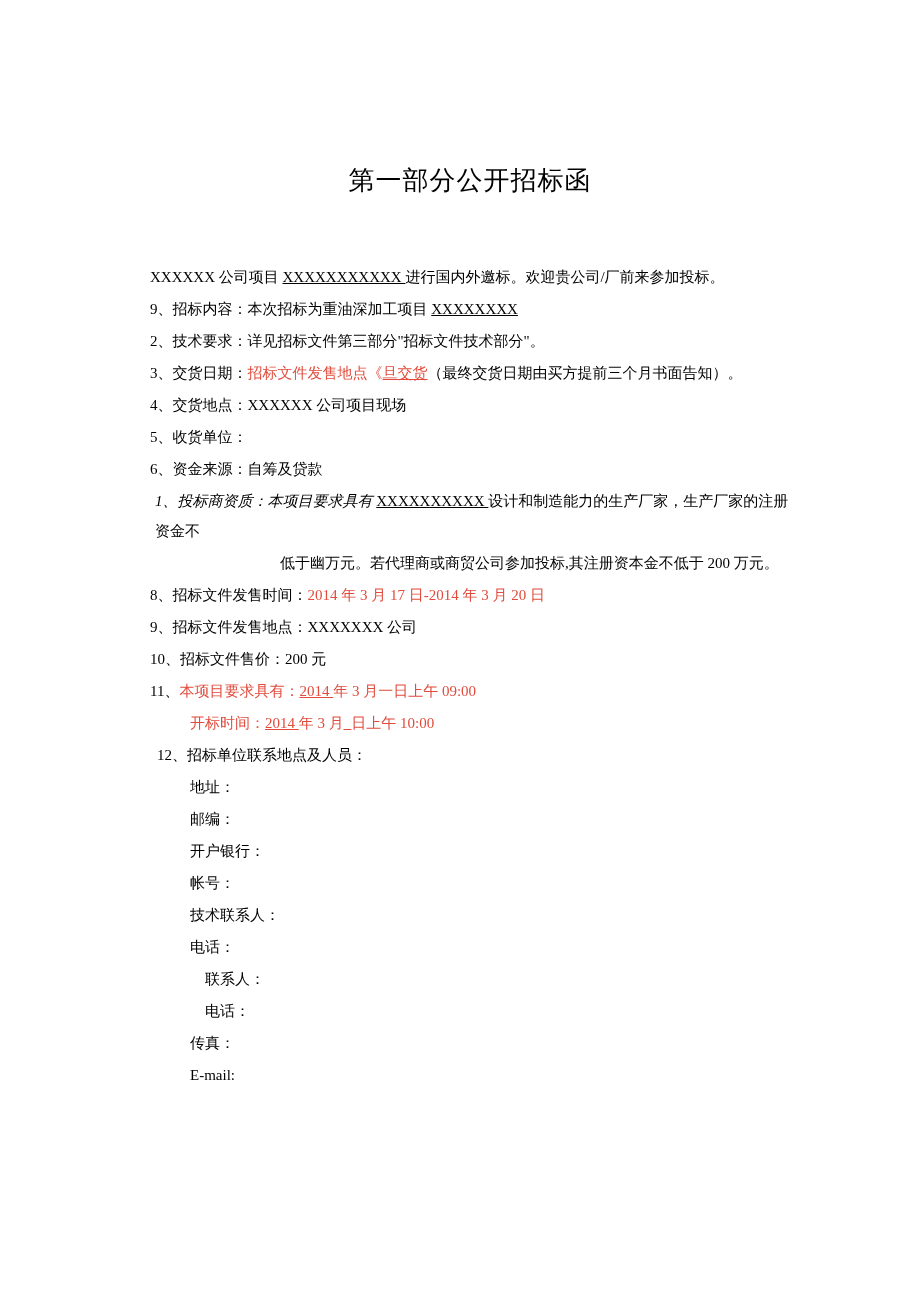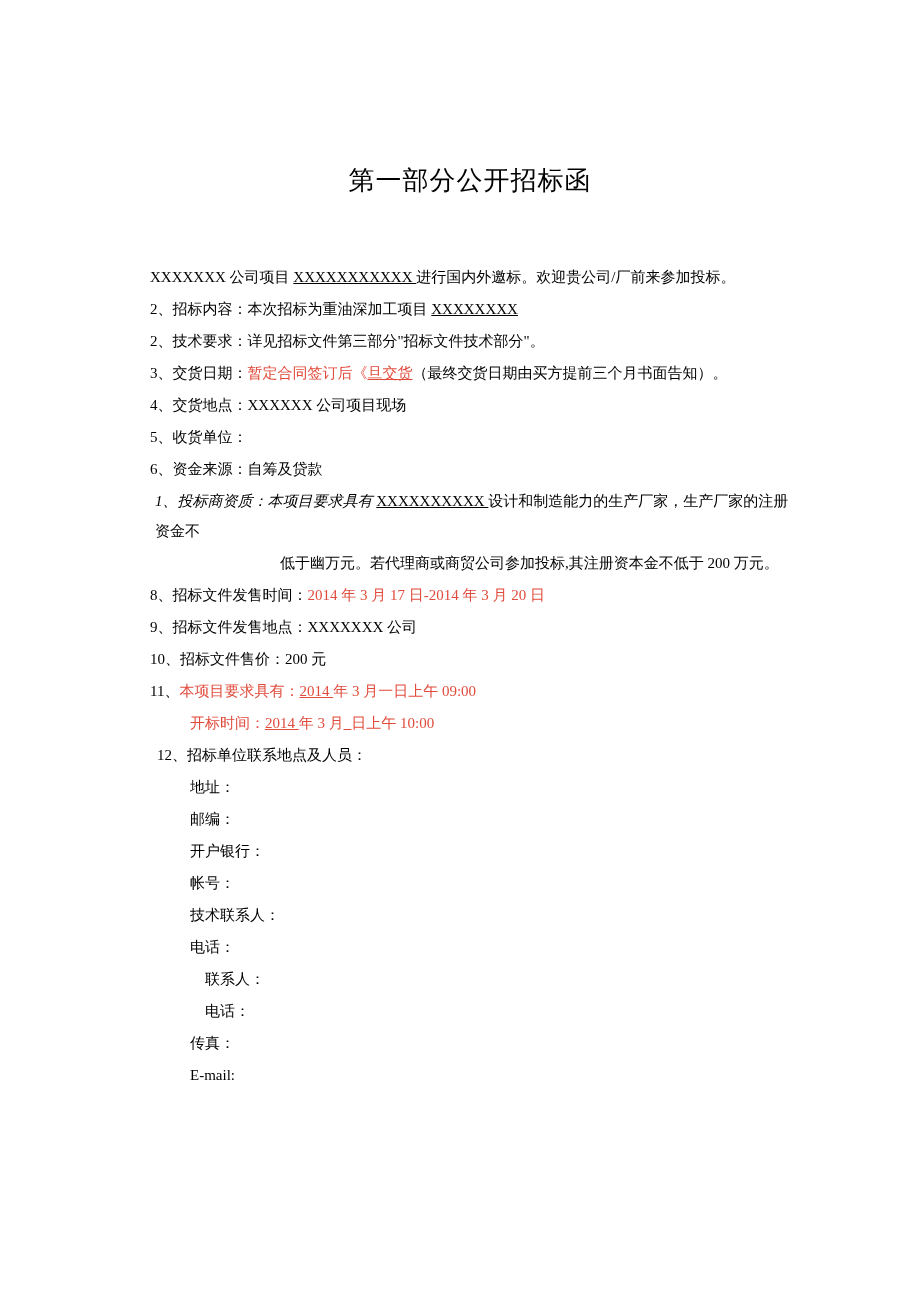--- a/index.html
+++ b/index.html
@@ -55,31 +55,31 @@
       padding-left: 7px;
     }
   </style>
 </head>
 <body>
 
 <div class="page">
   <div class="title">第一部分公开招标函</div>
 
   <div class="intro">
-    <span>XXXXXXX 公司项目 </span><span class="underline">XXXXXXXXXXX </span><span>进行国内外邀标。欢迎贵公司/厂前来参加投标。</span>
+    <span>XXXXXX 公司项目 </span><span class="underline">XXXXXXXXXXX </span><span>进行国内外邀标。欢迎贵公司/厂前来参加投标。</span>
   </div>
 
   <div class="item">
-    <span>2、招标内容：本次招标为重油深加工项目 </span><span class="underline">XXXXXXXX</span>
+    <span>9、招标内容：本次招标为重油深加工项目 </span><span class="underline">XXXXXXXX</span>
   </div>
 
   <div class="item">2、技术要求：详见招标文件第三部分"招标文件技术部分"。</div>
 
   <div class="item">
-    <span>3、交货日期：</span><span class="red">暂定合同签订后《</span><span class="red underline">旦交货</span><span>（最终交货日期由买方提前三个月书面告知）。</span>
+    <span>3、交货日期：</span><span class="red">招标文件发售地点《</span><span class="red underline">旦交货</span><span>（最终交货日期由买方提前三个月书面告知）。</span>
   </div>
 
   <div class="item">4、交货地点：XXXXXX 公司项目现场</div>
   <div class="item">5、收货单位：</div>
   <div class="item">6、资金来源：自筹及贷款</div>
 
   <div class="item item-7">
     <span style="font-style:italic;">1、投标商资质：本项目要求具有 </span><span class="underline">XXXXXXXXXX </span><span>设计和制造能力的生产厂家，生产厂家的注册资金不</span>
   </div>
   <div class="item item-7-cont">低于幽万元。若代理商或商贸公司参加投标,其注册资本金不低于 200 万元。</div>

